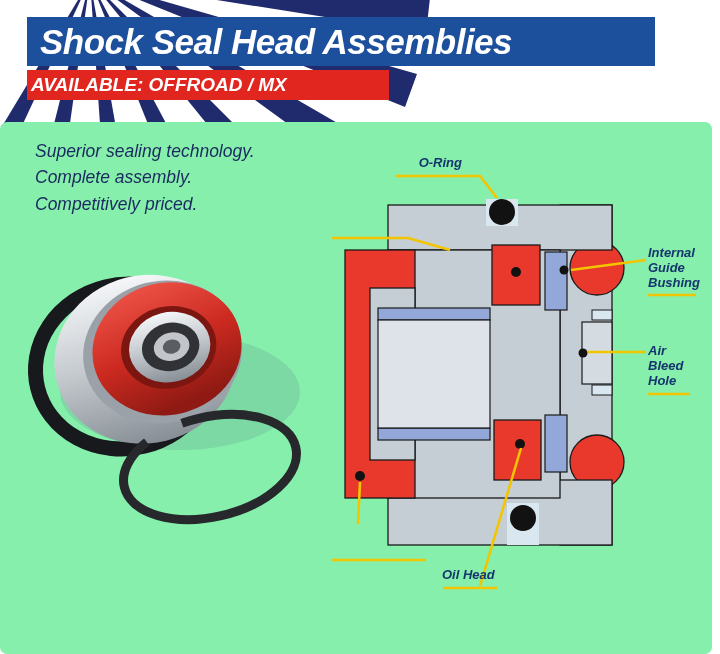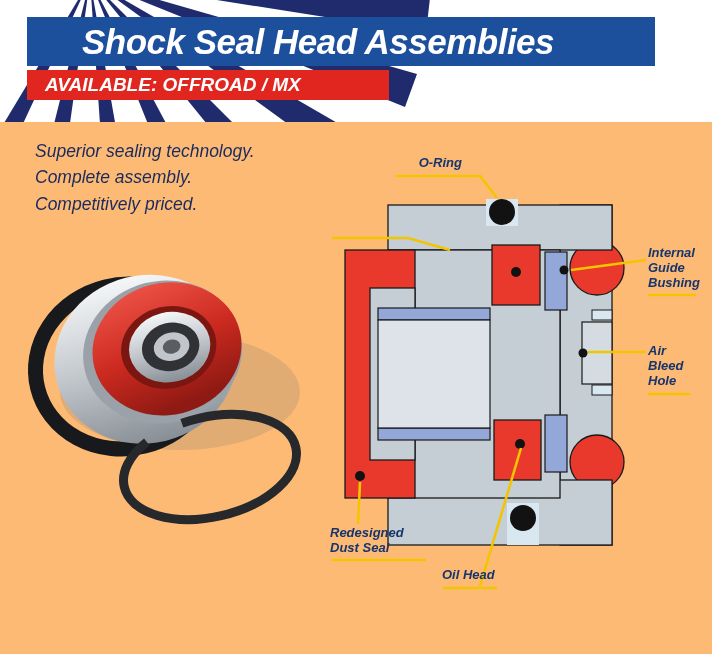--- a/index.html
+++ b/index.html
@@ -4,27 +4,27 @@
 <style>
   * { margin:0; padding:0; box-sizing:border-box; }
   html,body { width:720px; height:654px; }
   body { background:#ffffff; font-family:"Liberation Sans", sans-serif; overflow:hidden; }
   .page { position:relative; width:720px; height:654px; background:#ffffff; overflow:hidden; }
 
   .starburst { position:absolute; left:0; top:0; z-index:1; }
 
   .band-blue { position:absolute; left:27px; top:17px; width:628px; height:49px;
                background:#1c4f9c; z-index:3; display:flex; align-items:center; padding-left:13px; }
-  .band-blue .title { font-size:35px; font-style:italic; font-weight:bold; color:#ffffff; letter-spacing:-0.5px; white-space:nowrap;margin-left:42px; }
+  .band-blue .title { font-size:35px; font-style:italic; font-weight:bold; color:#ffffff; letter-spacing:-0.5px; white-space:nowrap; }
 
   .band-red { position:absolute; left:27px; top:70px; width:362px; height:30px;
-              background:#e0261f; z-index:3; display:flex; align-items:center; padding-left:18px; }
+              background:#e0261f; z-index:3; display:flex; align-items:center; padding-left:4px; }
   .band-red .subtitle { font-size:19px; font-style:italic; font-weight:bold; color:#ffffff; white-space:nowrap; }
 
-  .panel { position:absolute; left:0; top:122px; width:712px; height:532px; background:#fdba74; z-index:2; }
+  .panel { position:absolute; left:0; top:122px; width:712px; height:532px; background:#86efac; z-index:2;border-radius:7px; }
 
   .intro { position:absolute; left:35px; top:16px; font-size:17.5px; font-style:italic;
            color:#1a2a5e; line-height:1.5; white-space:pre-line; }
 
   .photo { position:absolute; left:5px; top:90px; width:330px; height:330px; }
 
   .diagram { position:absolute; left:330px; top:26px; width:388px; height:506px; }
   .diagram > svg { position:absolute; left:0; top:0; }
 
   .dlabel { position:absolute; font-size:13px; font-weight:bold; font-style:italic;
@@ -145,19 +145,17 @@
         </g>
       </svg>
 
       <div class="dlabel" style="left:20px;top:8px;width:112px;text-align:right">O-Ring</div>
       <div class="dlabel" style="left:318px;top:98px;width:68px">Internal
 Guide
 Bushing</div>
       <div class="dlabel" style="left:318px;top:196px;width:68px">Air
 Bleed
 Hole</div>
-      <div class="dlabel" style="left:0px;top:378px;width:110px">Redesigned
-Dust Seal</div>
       <div class="dlabel" style="left:112px;top:420px;width:90px">Oil Head</div>
     </div>
 
   </div>
 </div>
 
 </body></html>

